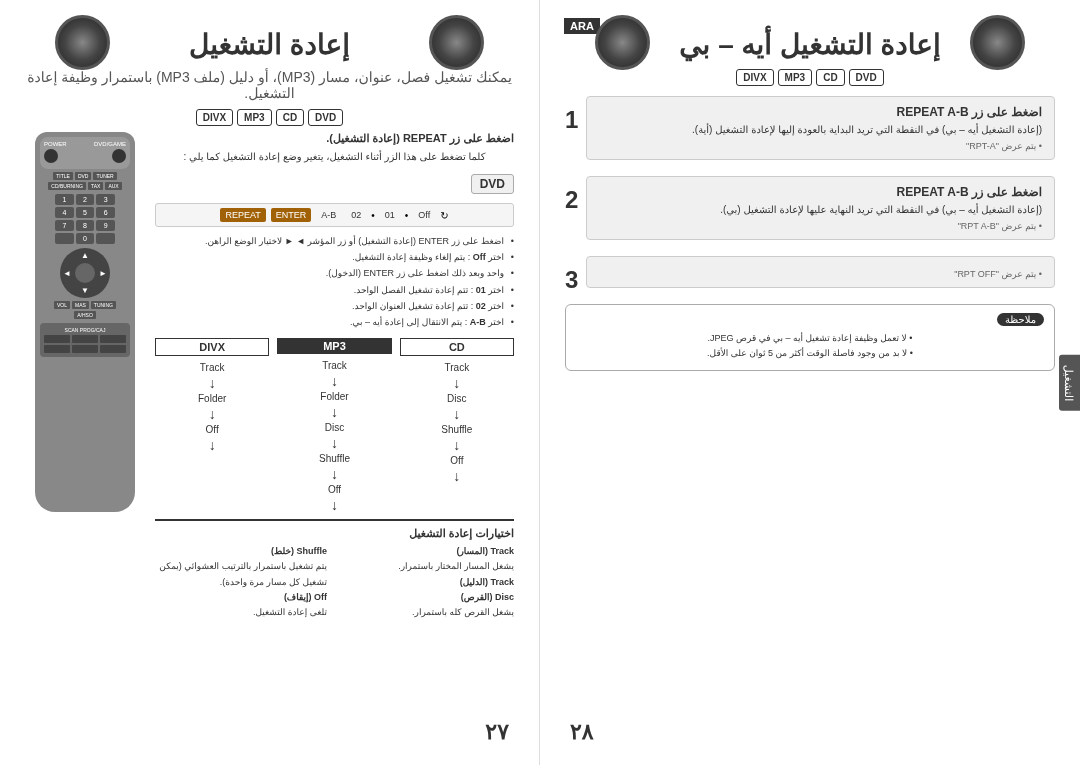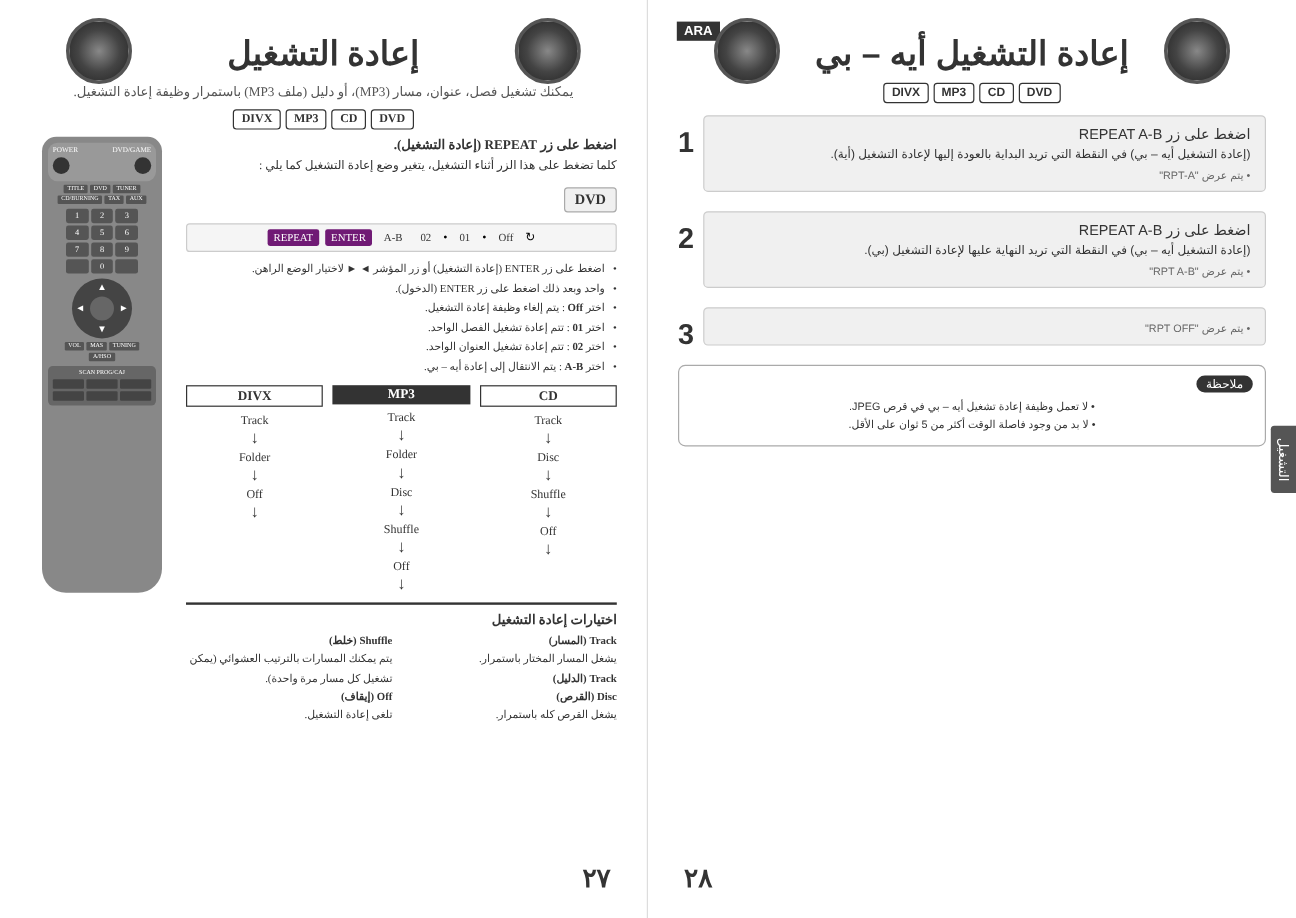--- a/index.html
+++ b/index.html
@@ -13,21 +13,20 @@
     }
 
     
     .page-right {
       width: 540px;
       height: 765px;
       background: #fff;
       position: relative;
       border-right: 1px solid #ddd;
       padding: 20px 25px;
-      font-family: Liberation Serif, serif;
     }
     .page-left {
       width: 540px;
       height: 765px;
       background: #fff;
       position: relative;
       padding: 20px 25px;
     }
 
     
@@ -130,21 +129,21 @@
       background: #f0f0f0;
       border: 1px solid #ccc;
       border-radius: 4px;
       padding: 8px 12px;
       margin-bottom: 8px;
       direction: rtl;
       position: relative;
     }
     .step-title {
       font-size: 12px;
-      font-weight: normal;
+      font-weight: bold;
       color: #333;
       margin-bottom: 3px;
       text-align: right;
     }
     .step-text {
       font-size: 10px;
       color: #333;
       line-height: 1.5;
       text-align: right;
     }
@@ -188,21 +187,21 @@
       background: #333;
       color: #fff;
       font-size: 10px;
       padding: 1px 8px;
       border-radius: 10px;
       margin-bottom: 5px;
     }
 
     
     .right-subtitle {
-      font-size: 11px;
+      font-size: 14px;
       color: #555;
       text-align: center;
       direction: rtl;
       margin-bottom: 8px;
     }
 
     .right-main {
       display: flex;
       gap: 10px;
       margin-top: 5px;
@@ -241,21 +240,21 @@
 
     
     .right-content {
       flex: 1;
       direction: rtl;
     }
 
     .instruction-text {
       font-size: 10px;
       color: #333;
-      text-align: right;
+      text-align: center;
       line-height: 1.6;
       margin-bottom: 6px;
     }
     .instruction-title {
       font-size: 11px;
       font-weight: bold;
       color: #333;
       text-align: right;
       margin-bottom: 4px;
     }
@@ -271,21 +270,21 @@
       padding: 4px 8px;
       border-radius: 3px;
       margin: 6px 0;
     }
     .mode-item {
       font-size: 9px;
       color: #333;
       padding: 2px 5px;
     }
     .mode-item-active {
-      background: #701a75;
+      background: #a16207;
       color: #fff;
       border-radius: 2px;
     }
     .mode-icon {
       font-size: 10px;
     }
 
     
     .bullet-list {
       direction: rtl;
@@ -502,22 +501,22 @@
         <span class="mode-item">01</span>
         <span class="mode-icon">•</span>
         <span class="mode-item">02</span>
         <span class="mode-item">A-B</span>
         <span class="mode-item mode-item-active">ENTER</span>
         <span class="mode-item mode-item-active">REPEAT</span>
       </div>
 
       <ul class="bullet-list">
         <li>اضغط على زر ENTER (إعادة التشغيل) أو زر المؤشر ◄ ► لاختيار الوضع الراهن.</li>
+        <li>اختر <strong>Off</strong> : يتم إلغاء وظيفة إعادة التشغيل.</li>
         <li>واحد وبعد ذلك اضغط على زر ENTER (الدخول).</li>
-        <li>اختر <strong>Off</strong> : يتم إلغاء وظيفة إعادة التشغيل.</li>
         <li>اختر <strong>01</strong> : تتم إعادة تشغيل الفصل الواحد.</li>
         <li>اختر <strong>02</strong> : تتم إعادة تشغيل العنوان الواحد.</li>
         <li>اختر <strong>A-B</strong> : يتم الانتقال إلى إعادة أيه – بي.</li>
       </ul>
 
       <div class="repeat-section">
         <div class="repeat-cols">
 
           <div class="repeat-col">
             <div class="repeat-col-title-white">CD</div>
@@ -569,21 +568,21 @@
               <span class="glossary-term">Track (الدليل)</span><br>
             </div>
             <div class="glossary-item">
               <span class="glossary-term">Disc (القرص)</span><br>
               <span>يشغل القرص كله باستمرار.</span>
             </div>
           </div>
           <div class="glossary-col">
             <div class="glossary-item">
               <span class="glossary-term">Shuffle (خلط)</span><br>
-              <span>يتم يمكنك المسارات بالترتيب العشوائي (يمكن تشغيل كل مسار مرة واحدة).</span>
+              <span>يتم تشغيل باستمرار بالترتيب العشوائي (يمكن تشغيل كل مسار مرة واحدة).</span>
             </div>
             <div class="glossary-item">
               <span class="glossary-term">Off (إيقاف)</span><br>
               <span>تلغى إعادة التشغيل.</span>
             </div>
           </div>
         </div>
       </div>
     </div>
   </div>

